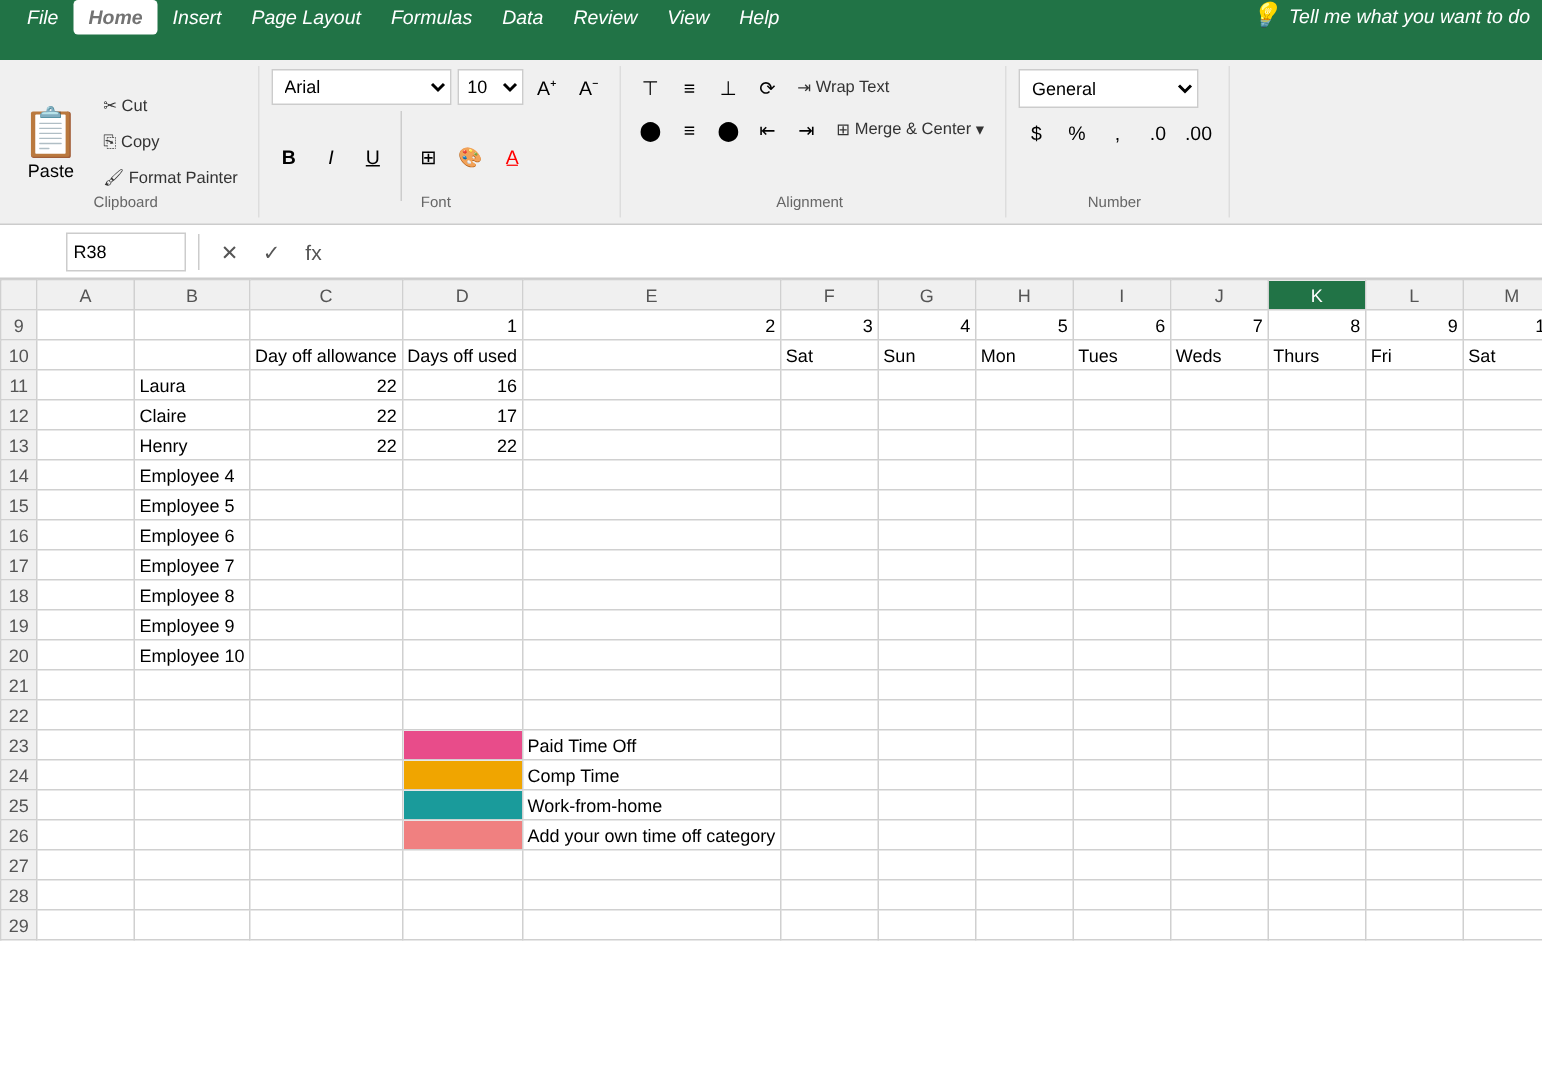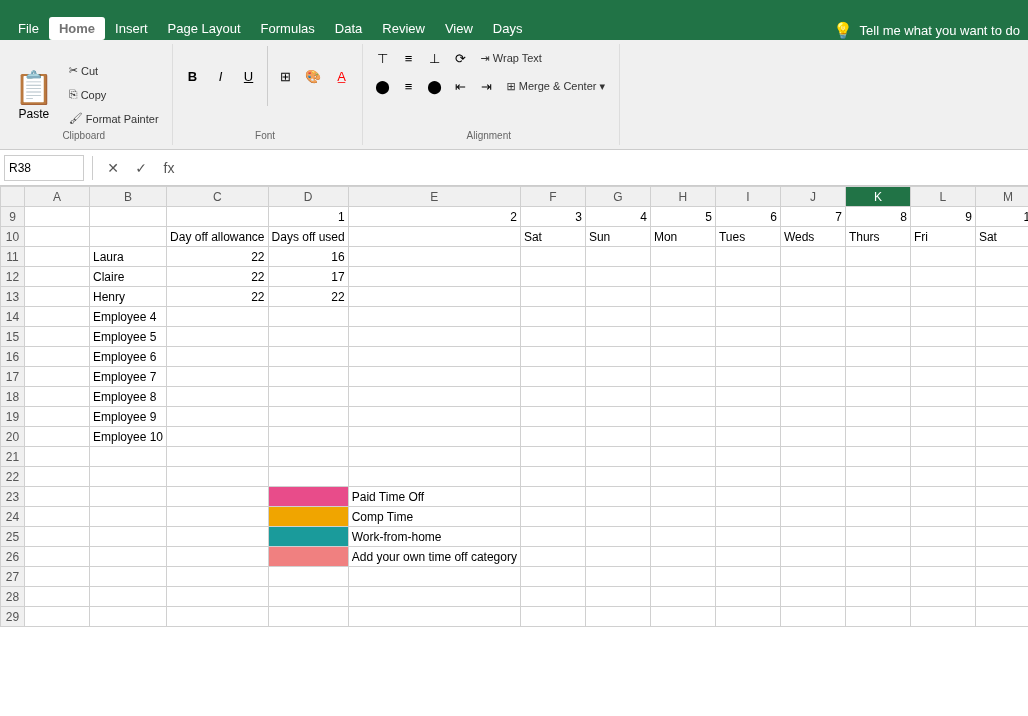--- a/index.html
+++ b/index.html
@@ -1,24 +1,25 @@
 <!DOCTYPE html>
 <html><head>
   <meta charset="utf-8">
   <style>
     * { margin: 0; padding: 0; box-sizing: border-box; }
     body { font-family: 'Segoe UI', Arial, sans-serif; font-size: 12px; background: #fff; overflow: hidden; }
 
     
     .menu-bar {
       display: flex;
-      align-items: flex-end;
+      align-items: flex-start;
       background: #217346;
       height: 40px;
       padding: 0 8px;
+      font-style: italic;
     }
     .menu-bar .menu-item {
       color: #fff;
       padding: 4px 10px;
       cursor: pointer;
       font-size: 13px;
       border-radius: 3px;
     }
     .menu-bar .menu-item.active { background: #fff; color: #737373; font-weight: 600; }
     .menu-bar .search-area {
@@ -174,20 +175,21 @@
       background: #fff;
       padding: 0 4px;
       gap: 4px;
     }
     .cell-ref-box {
       width: 80px;
       height: 26px;
       border: 1px solid #ccc;
       padding: 0 4px;
       font-size: 12px;
+      margin-left: 40px;
     }
     .formula-btn {
       width: 24px;
       height: 24px;
       display: flex;
       align-items: center;
       justify-content: center;
       cursor: pointer;
       font-size: 14px;
       color: #555;
@@ -263,21 +265,21 @@
 
 <div class="menu-bar">
   <span class="menu-item">File</span>
   <span class="menu-item active">Home</span>
   <span class="menu-item">Insert</span>
   <span class="menu-item">Page Layout</span>
   <span class="menu-item">Formulas</span>
   <span class="menu-item">Data</span>
   <span class="menu-item">Review</span>
   <span class="menu-item">View</span>
-  <span class="menu-item">Days</span>
+  <span class="menu-item">Help</span>
   <div class="search-area">
     <span class="bulb-icon">💡</span>
     <span>Tell me what you want to do</span>
   </div>
 </div>
 
 <div class="ribbon">
 
   <div class="ribbon-group" style="min-width:90px;">
     <div class="ribbon-group-content">
@@ -300,20 +302,30 @@
             <span>Format Painter</span>
           </div>
         </div>
       </div>
     </div>
     <span class="ribbon-group-label">Clipboard</span>
   </div>
 
   <div class="ribbon-group" style="min-width:190px;">
     <div class="ribbon-group-content" style="flex-direction:column; align-items:flex-start; gap:4px;">
+      <div class="font-row1">
+        <select class="font-select">
+          <option>Arial</option>
+        </select>
+        <select class="font-size-select">
+          <option>10</option>
+        </select>
+        <button class="icon-btn">A⁺</button>
+        <button class="icon-btn">A⁻</button>
+      </div>
       <div class="font-row2">
         <button class="icon-btn bold">B</button>
         <button class="icon-btn italic">I</button>
         <button class="icon-btn underline">U</button>
         <div class="ribbon-separator"></div>
         <button class="icon-btn">⊞</button>
         <button class="icon-btn">🎨</button>
         <button class="icon-btn" style="color:red;">A̲</button>
       </div>
     </div>
@@ -341,20 +353,35 @@
         <div class="wrap-merge-btn">
           <span>⊞</span>
           <span>Merge &amp; Center</span>
           <span>▾</span>
         </div>
       </div>
     </div>
     <span class="ribbon-group-label">Alignment</span>
   </div>
 
+  <div class="ribbon-group" style="min-width:130px;">
+    <div class="ribbon-group-content" style="flex-direction:column; align-items:flex-start; gap:4px;">
+      <select class="number-select">
+        <option>General</option>
+      </select>
+      <div style="display:flex; gap:3px;">
+        <button class="icon-btn">$</button>
+        <button class="icon-btn">%</button>
+        <button class="icon-btn">,</button>
+        <button class="icon-btn">.0</button>
+        <button class="icon-btn">.00</button>
+      </div>
+    </div>
+    <span class="ribbon-group-label">Number</span>
+  </div>
 
 </div>
 
 <div class="formula-bar">
   <input class="cell-ref-box" value="R38" style="">
   <span style="width:1px;height:24px;background:#ccc;margin:0 4px;"></span>
   <div class="formula-btn">✕</div>
   <div class="formula-btn">✓</div>
   <div class="formula-btn">fx</div>
   <input class="formula-input" value="" style="">

